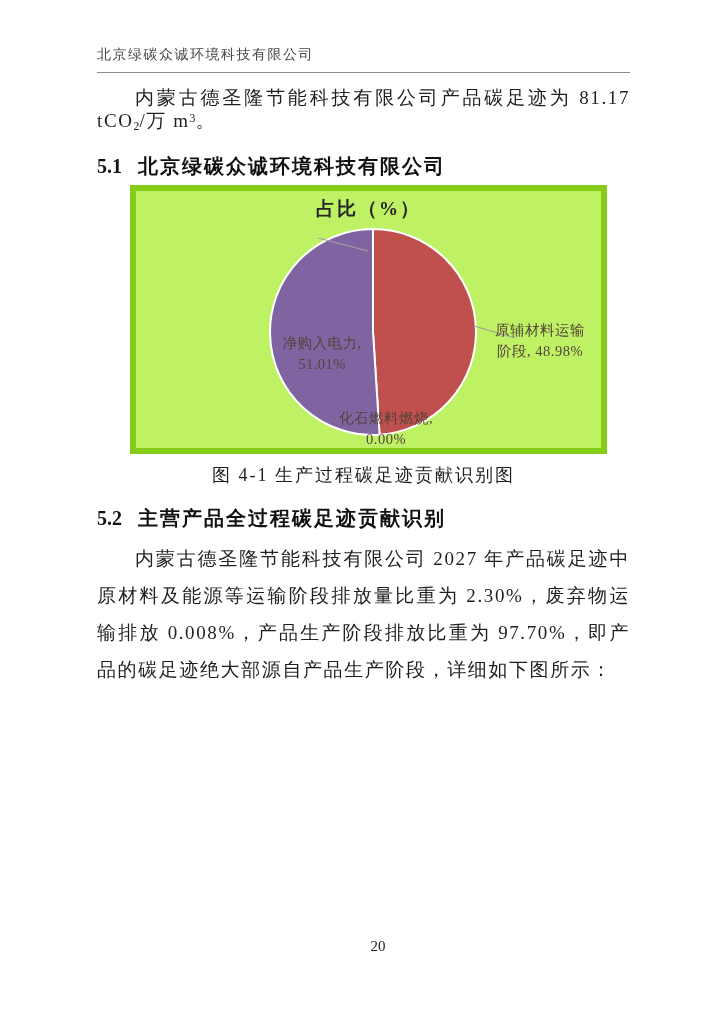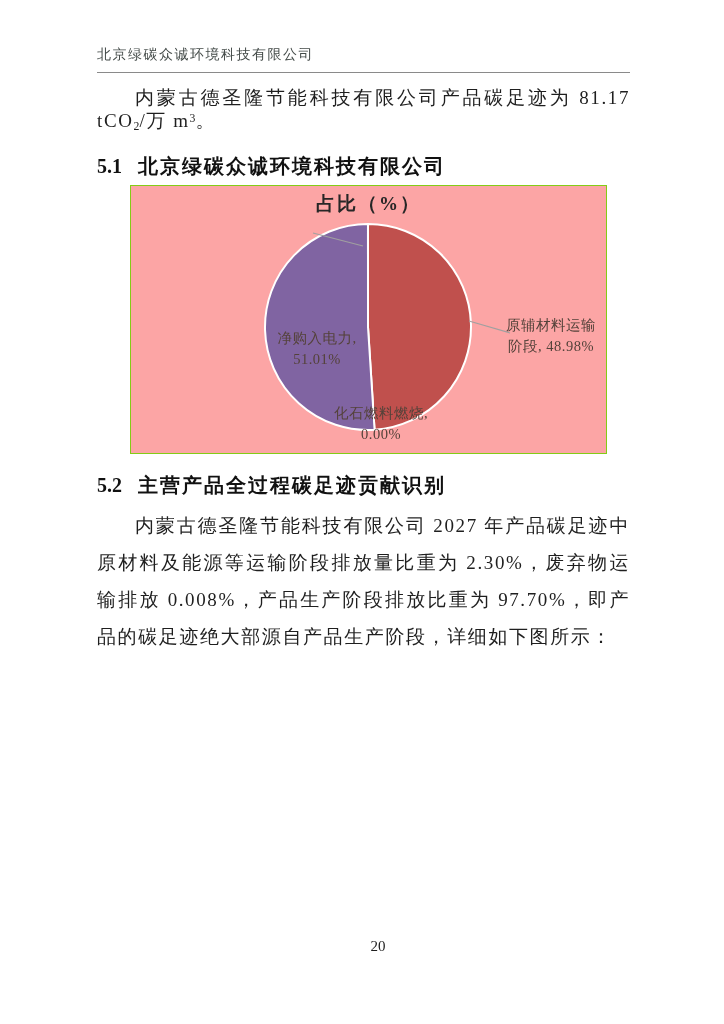--- a/index.html
+++ b/index.html
@@ -42,39 +42,39 @@
     letter-spacing: 2px;
   }
   .heading .h-num { margin-right: 16px; letter-spacing: 0; }
   .p-51 { margin-top: 8px; }
   .p-52 { margin-top: 8px; }
   .h-52 { margin-top: 18px; }
   
   .figure-box {
     margin-top: 5px; margin-left: 33px;
     width: 477px; height: 269px;
-    border: 1px solid #84cc16;
+    border: 6px solid #84cc16;
     position: relative;
-    background: #fca5a5;
+    background: #bef264;
   }
   .chart-title {
     position: absolute; top: 5px; left: 0; width: 100%;
     text-align: center;
     font-size: 19px; font-weight: bold; color: #262626;
     letter-spacing: 2px;
   }
   .pie-svg { position: absolute; left: 0; top: 0; }
   .pie-label {
     position: absolute;
     font-size: 14.5px; line-height: 21px;
     color: #54423a; text-align: center;
     white-space: pre-line; letter-spacing: 0.5px;
   }
   .lbl-waste  { left: 40px;  top: 28px;  width: 155px; }
-  .lbl-raw    { left: 369px; top: 129px; width: 102px; }
+  .lbl-raw    { left: 353px; top: 129px; width: 102px; }
   .lbl-power  { left: 126px; top: 142px; width: 120px; }
   .lbl-fossil { left: 170px; top: 217px; width: 160px; }
   .fig-caption {
     margin-top: 9px;
     text-align: center; font-size: 18px; letter-spacing: 2px;
     color: #1f1f1f;
   }
   
   .page-number {
     position: absolute; top: 938px; left: 16px; width: 100%;
@@ -111,20 +111,21 @@
     </svg>
     <div class="chart-title">占比（%）</div>
     <div class="pie-label lbl-raw">原辅材料运输
 阶段, 48.98%</div>
     <div class="pie-label lbl-power">净购入电力,
 51.01%</div>
     <div class="pie-label lbl-fossil">化石燃料燃烧,
 0.00%</div>
   </div>
 
+  <div class="fig-caption">图 4-1 生产过程碳足迹贡献识别图</div>
 
   <div class="heading h-52">
     <span class="h-num">5.2</span><span>主营产品全过程碳足迹贡献识别</span>
   </div>
 
   <p class="para p-52">内蒙古德圣隆节能科技有限公司 2027 年产品碳足迹中原材料及能源等运输阶段排放量比重为 2.30%，废弃物运输排放 0.008%，产品生产阶段排放比重为 97.70%，即产品的碳足迹绝大部源自产品生产阶段，详细如下图所示：</p>
 
   <div class="page-number">20</div>
 
 </div>

